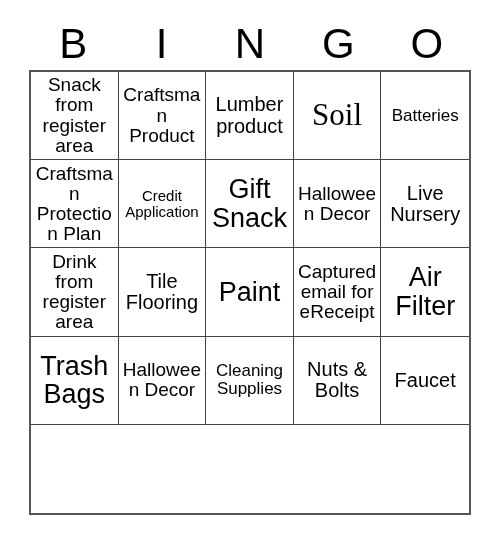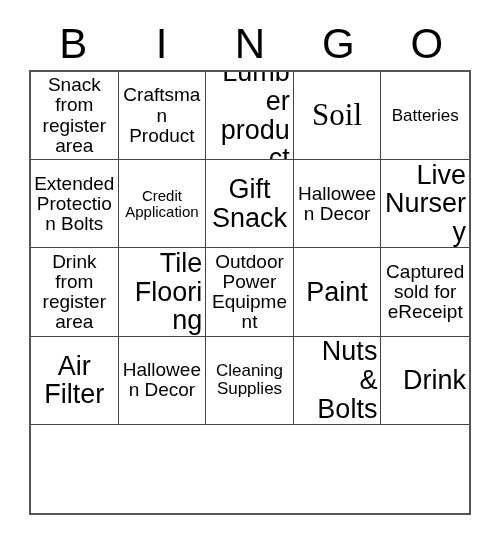--- a/index.html
+++ b/index.html
@@ -73,21 +73,21 @@
     display: block;
     width: 100%;
     line-height: 1.06;
     color: #000000;
     word-wrap: break-word;
   }
   
   .fs-xs  { font-size: 15px; }
   .fs-sm  { font-size: 19px; }
   .fs-md  { font-size: 17px; text-align: center; }
-  .fs-lg  { font-size: 27px; text-align: right; }
+  .fs-lg  { font-size: 20px; }
   .fs-xl  { font-size: 27px; }
   .fs-xxl { font-size: 31px; font-family: Liberation Serif, serif; }
 </style>
 </head>
 <body>
 
 <div id="card">
 
   <div id="header-row">
       <div class="header-letter">B</div>
@@ -107,59 +107,59 @@
       <div class="cell">
         <span class="cell-text fs-lg">Lumber product</span>
       </div>
       <div class="cell">
         <span class="cell-text fs-xxl">Soil</span>
       </div>
       <div class="cell">
         <span class="cell-text fs-md">Batteries</span>
       </div>
       <div class="cell">
-        <span class="cell-text fs-sm">Extended Protection Bolts</span>
+        <span class="cell-text fs-sm">Craftsman Protection Plan</span>
       </div>
       <div class="cell">
         <span class="cell-text fs-xs">Credit Application</span>
       </div>
       <div class="cell">
         <span class="cell-text fs-xl">Gift Snack</span>
       </div>
       <div class="cell">
         <span class="cell-text fs-sm">Halloween Decor</span>
       </div>
       <div class="cell">
         <span class="cell-text fs-lg">Live Nursery</span>
       </div>
       <div class="cell">
         <span class="cell-text fs-sm">Drink from register area</span>
       </div>
       <div class="cell">
         <span class="cell-text fs-lg">Tile Flooring</span>
       </div>
       <div class="cell">
-        <span class="cell-text fs-sm">Outdoor Power Equipment</span>
-      </div>
-      <div class="cell">
         <span class="cell-text fs-xl">Paint</span>
       </div>
       <div class="cell">
-        <span class="cell-text fs-sm">Captured sold for eReceipt</span>
+        <span class="cell-text fs-sm">Captured email for eReceipt</span>
       </div>
       <div class="cell">
         <span class="cell-text fs-xl">Air Filter</span>
+      </div>
+      <div class="cell">
+        <span class="cell-text fs-xl">Trash Bags</span>
       </div>
       <div class="cell">
         <span class="cell-text fs-sm">Halloween Decor</span>
       </div>
       <div class="cell">
         <span class="cell-text fs-md">Cleaning Supplies</span>
       </div>
       <div class="cell">
         <span class="cell-text fs-lg">Nuts &amp; Bolts</span>
       </div>
       <div class="cell">
-        <span class="cell-text fs-lg">Drink</span>
+        <span class="cell-text fs-lg">Faucet</span>
       </div>
     </div>
 
 </div>
 
 </body></html>

